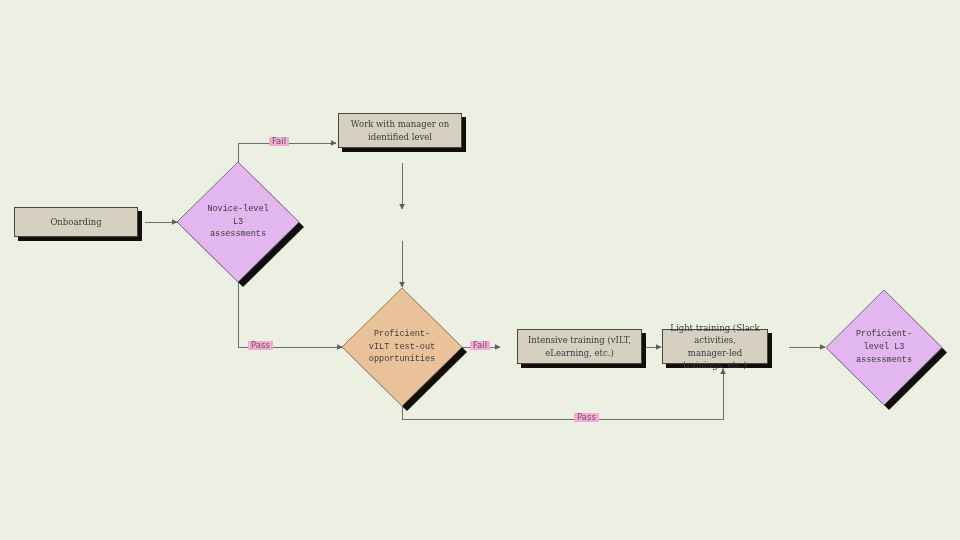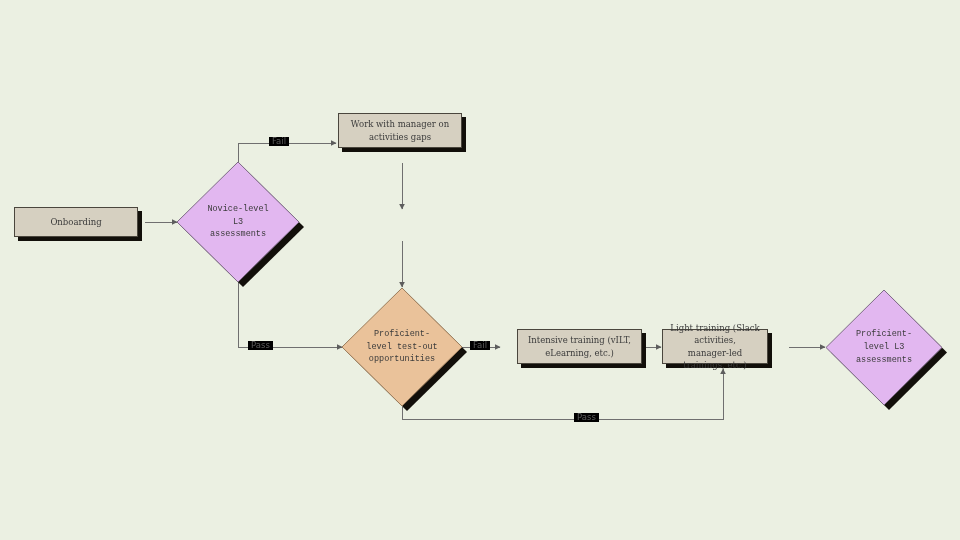--- a/index.html
+++ b/index.html
@@ -84,21 +84,21 @@
     line-height: 1.5;
     padding: 0 6px;
     font-family: Liberation Mono, monospace;
   }
   
   .edge-label {
     position: absolute;
     color: #5b5b5b;
     font-size: 8.5px;
     font-family: "DejaVu Sans", sans-serif;
-    background: #000000;
+    background: #f9a8d4;
     padding: 0 3px;
     white-space: nowrap;
     line-height: 1;
   }
 </style>
 </head>
 <body>
 
 <div id="canvas">
 
@@ -144,31 +144,31 @@
       </span>
     </div>
     <svg class="outline" viewBox="0 0 122 120" preserveAspectRatio="none">
       <polygon points="61,0 122,60 61,120 0,60" fill="none" stroke="#7d6a86" stroke-width="1"></polygon>
     </svg>
   </div>
 
   <div class="node proc" style="left:338px; top:113px; width:124px; height:35px;">
     <span class="lbl">
       <span>Work with manager on</span><br>
-      <span>activities gaps</span>
+      <span>identified level</span>
     </span>
   </div>
 
 
   <div class="node dec orange" style="left:342px; top:288px; width:120px; height:118px;">
     <div class="shadow"></div>
     <div class="face">
       <span class="lbl">
         <span>Proficient-</span><br>
-        <span>level test-out</span><br>
+        <span>vILT test-out</span><br>
         <span>opportunities</span>
       </span>
     </div>
     <svg class="outline" viewBox="0 0 120 118" preserveAspectRatio="none">
       <polygon points="60,0 120,59 60,118 0,59" fill="none" stroke="#9a7c5b" stroke-width="1"></polygon>
     </svg>
   </div>
 
   <div class="node proc" style="left:501px; top:329px; width:125px; height:35px;margin-left:16px;">
     <span class="lbl">

